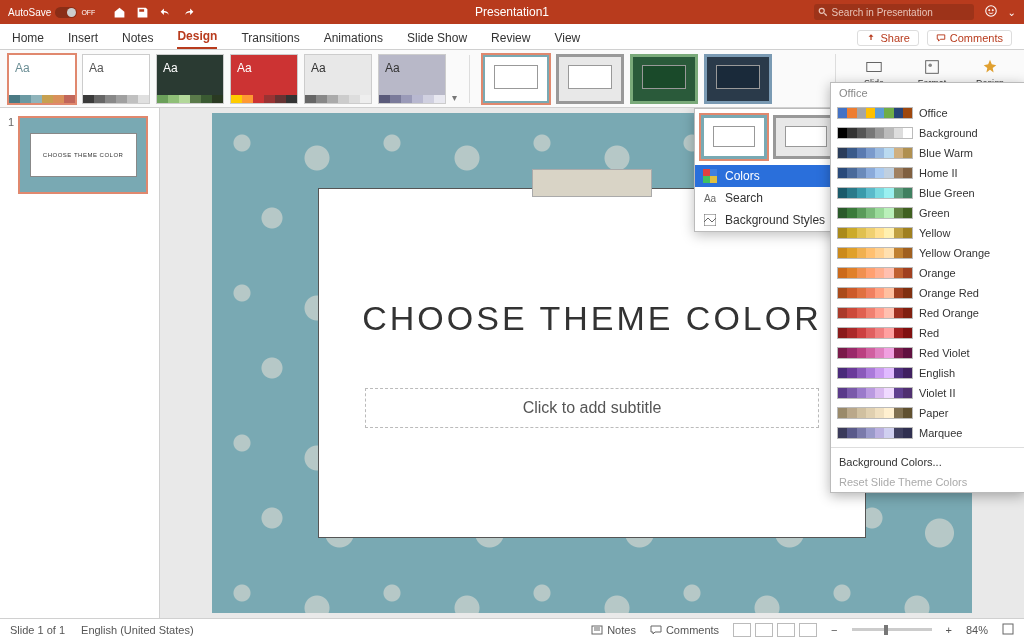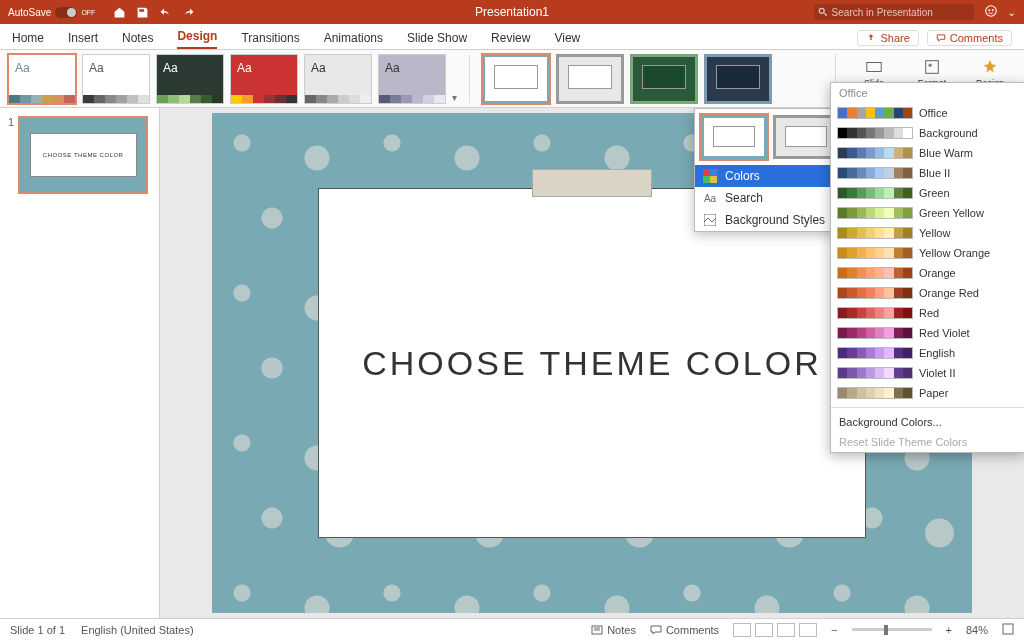--- a/index.html
+++ b/index.html
@@ -281,20 +281,21 @@
         <div class="thumb-inner">CHOOSE THEME COLOR</div>
       </div>
     </div>
   </div>
   <div class="canvas-area">
     <div class="slide">
       <div class="slide-pattern"></div>
       <div class="slide-content">
         <div class="slide-tab"></div>
         <div class="slide-title">CHOOSE THEME COLOR</div>
+        <div class="slide-sub">Click to add subtitle</div>
       </div>
     </div>
 
     <div class="popup">
       <div class="popup-variants" id="popup-variants">
           <div class="pv selected" style="background: rgb(255, 255, 255); border: 3px solid rgb(121, 169, 179);">
             <div style="width: 70%; height: 55%; background: rgb(255, 255, 255); margin: 14% auto 0px; border: 1px solid rgb(153, 153, 153);"></div>
           </div>
           <div class="pv" style="background: rgb(232, 232, 232); border: 3px solid rgb(153, 153, 153);">
             <div style="width: 70%; height: 55%; background: rgb(255, 255, 255); margin: 14% auto 0px; border: 1px solid rgb(153, 153, 153);"></div>
@@ -383,50 +384,50 @@
         <div class="sw-strip">
           <span style="background: rgb(42, 74, 122);"></span>
           <span style="background: rgb(74, 106, 154);"></span>
           <span style="background: rgb(106, 138, 186);"></span>
           <span style="background: rgb(138, 170, 218);"></span>
           <span style="background: rgb(170, 202, 240);"></span>
           <span style="background: rgb(192, 208, 224);"></span>
           <span style="background: rgb(160, 128, 96);"></span>
           <span style="background: rgb(128, 96, 64);"></span>
         </div>
-        <span>Blue II</span>
+        <span>Home II</span>
+      </div>
+      <div class="color-row">
+        <div class="sw-strip">
+          <span style="background: rgb(26, 90, 106);"></span>
+          <span style="background: rgb(42, 122, 138);"></span>
+          <span style="background: rgb(58, 154, 170);"></span>
+          <span style="background: rgb(90, 186, 202);"></span>
+          <span style="background: rgb(122, 218, 224);"></span>
+          <span style="background: rgb(154, 240, 240);"></span>
+          <span style="background: rgb(96, 160, 128);"></span>
+          <span style="background: rgb(64, 128, 96);"></span>
+        </div>
+        <span>Blue Green</span>
       </div>
       <div class="color-row">
         <div class="sw-strip">
           <span style="background: rgb(42, 90, 42);"></span>
           <span style="background: rgb(58, 122, 58);"></span>
           <span style="background: rgb(90, 154, 90);"></span>
           <span style="background: rgb(122, 186, 122);"></span>
           <span style="background: rgb(154, 218, 154);"></span>
           <span style="background: rgb(186, 240, 186);"></span>
           <span style="background: rgb(96, 128, 64);"></span>
           <span style="background: rgb(64, 96, 32);"></span>
         </div>
         <span>Green</span>
       </div>
       <div class="color-row">
         <div class="sw-strip">
-          <span style="background: rgb(90, 122, 42);"></span>
-          <span style="background: rgb(122, 154, 58);"></span>
-          <span style="background: rgb(154, 186, 90);"></span>
-          <span style="background: rgb(186, 218, 122);"></span>
-          <span style="background: rgb(218, 240, 154);"></span>
-          <span style="background: rgb(240, 255, 186);"></span>
-          <span style="background: rgb(160, 192, 96);"></span>
-          <span style="background: rgb(128, 160, 64);"></span>
-        </div>
-        <span>Green Yellow</span>
-      </div>
-      <div class="color-row">
-        <div class="sw-strip">
           <span style="background: rgb(170, 138, 26);"></span>
           <span style="background: rgb(204, 170, 42);"></span>
           <span style="background: rgb(224, 192, 80);"></span>
           <span style="background: rgb(240, 208, 112);"></span>
           <span style="background: rgb(255, 224, 144);"></span>
           <span style="background: rgb(255, 240, 176);"></span>
           <span style="background: rgb(192, 160, 64);"></span>
           <span style="background: rgb(160, 128, 32);"></span>
         </div>
         <span>Yellow</span>
@@ -465,20 +466,33 @@
           <span style="background: rgb(240, 128, 96);"></span>
           <span style="background: rgb(255, 160, 128);"></span>
           <span style="background: rgb(255, 192, 160);"></span>
           <span style="background: rgb(160, 64, 32);"></span>
           <span style="background: rgb(128, 48, 16);"></span>
         </div>
         <span>Orange Red</span>
       </div>
       <div class="color-row">
         <div class="sw-strip">
+          <span style="background: rgb(170, 58, 42);"></span>
+          <span style="background: rgb(204, 74, 58);"></span>
+          <span style="background: rgb(224, 96, 80);"></span>
+          <span style="background: rgb(240, 128, 112);"></span>
+          <span style="background: rgb(255, 160, 144);"></span>
+          <span style="background: rgb(255, 192, 176);"></span>
+          <span style="background: rgb(160, 48, 32);"></span>
+          <span style="background: rgb(128, 32, 16);"></span>
+        </div>
+        <span>Red Orange</span>
+      </div>
+      <div class="color-row">
+        <div class="sw-strip">
           <span style="background: rgb(138, 26, 26);"></span>
           <span style="background: rgb(170, 42, 42);"></span>
           <span style="background: rgb(204, 64, 64);"></span>
           <span style="background: rgb(224, 96, 96);"></span>
           <span style="background: rgb(240, 128, 128);"></span>
           <span style="background: rgb(255, 160, 160);"></span>
           <span style="background: rgb(160, 32, 32);"></span>
           <span style="background: rgb(128, 16, 16);"></span>
         </div>
         <span>Red</span>
@@ -527,20 +541,33 @@
           <span style="background: rgb(154, 138, 106);"></span>
           <span style="background: rgb(186, 168, 138);"></span>
           <span style="background: rgb(208, 192, 160);"></span>
           <span style="background: rgb(224, 208, 176);"></span>
           <span style="background: rgb(240, 224, 192);"></span>
           <span style="background: rgb(255, 240, 208);"></span>
           <span style="background: rgb(128, 112, 80);"></span>
           <span style="background: rgb(96, 80, 48);"></span>
         </div>
         <span>Paper</span>
+      </div>
+      <div class="color-row">
+        <div class="sw-strip">
+          <span style="background: rgb(58, 58, 90);"></span>
+          <span style="background: rgb(90, 90, 138);"></span>
+          <span style="background: rgb(122, 122, 170);"></span>
+          <span style="background: rgb(154, 154, 202);"></span>
+          <span style="background: rgb(186, 176, 224);"></span>
+          <span style="background: rgb(208, 208, 240);"></span>
+          <span style="background: rgb(64, 64, 96);"></span>
+          <span style="background: rgb(48, 48, 80);"></span>
+        </div>
+        <span>Marquee</span>
       </div>
     </div>
   <div class="sep"></div>
   <div class="footer-item">Background Colors...</div>
   <div class="footer-item disabled">Reset Slide Theme Colors</div>
 </div>
 
 <div class="statusbar">
   <span>Slide 1 of 1</span>
   <span>English (United States)</span>

